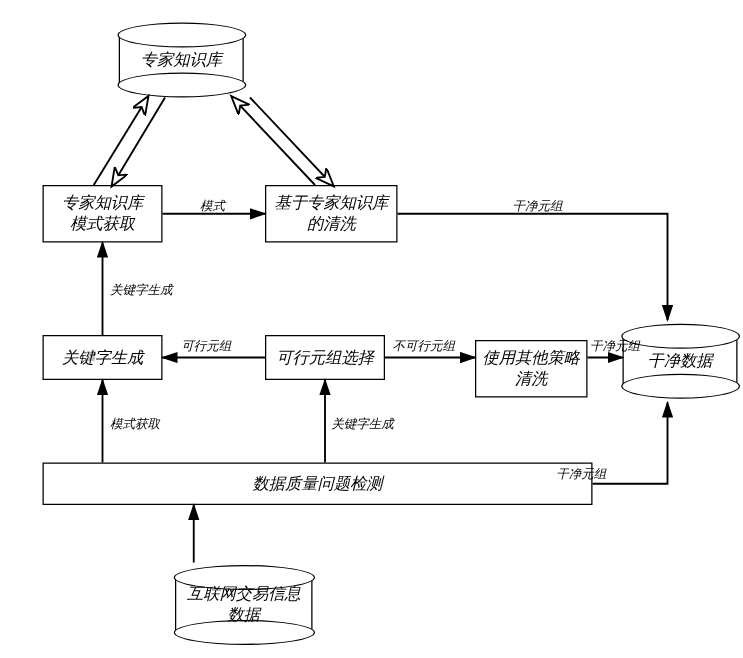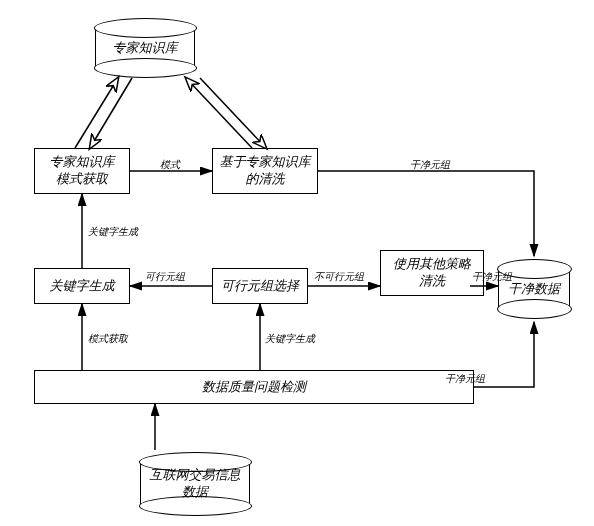--- a/index.html
+++ b/index.html
@@ -83,21 +83,21 @@
 
 <div class="canvas">
 
   <div class="cylinder" style="left:95px; top:28px; width:100px; height:40px;">
     <div class="cyl-body"></div>
     <div class="cyl-bottom"></div>
     <div class="cyl-top"></div>
     <div class="cyl-label">专家知识库</div>
   </div>
 
-  <div class="cylinder" style="left:498px; top:269px; width:72px; height:40px;">
+  <div class="cylinder" style="left:498px; top:269px; width:92px; height:40px;">
     <div class="cyl-body"></div>
     <div class="cyl-bottom"></div>
     <div class="cyl-top"></div>
     <div class="cyl-label">干净数据</div>
   </div>
 
   <div class="cylinder" style="left:100px; top:462px; width:110px; height:44px;margin-left:40px;">
     <div class="cyl-body"></div>
     <div class="cyl-bottom"></div>
     <div class="cyl-top"></div>
@@ -113,21 +113,21 @@
   </div>
 
   <div class="box" style="left:212px; top:268px; width:96px; height:36px;">
     <span>可行元组选择</span>
   </div>
 
   <div class="box" style="left:34px; top:268px; width:96px; height:36px;">
     <span>关键字生成</span>
   </div>
 
-  <div class="box" style="left:380px; top:250px; width:104px; height:46px;">
+  <div class="box" style="left:380px; top:272px; width:90px; height:46px;">
     <span>使用其他策略<br>清洗</span>
   </div>
 
   <div class="box" style="left:34px; top:370px; width:440px; height:34px;">
     <span>数据质量问题检测</span>
   </div>
 
   <div class="label" style="left:160px; top:158px;">模式</div>
   <div class="label" style="left:88px; top:225px;">关键字生成</div>
   <div class="label" style="left:145px; top:270px;">可行元组</div>

